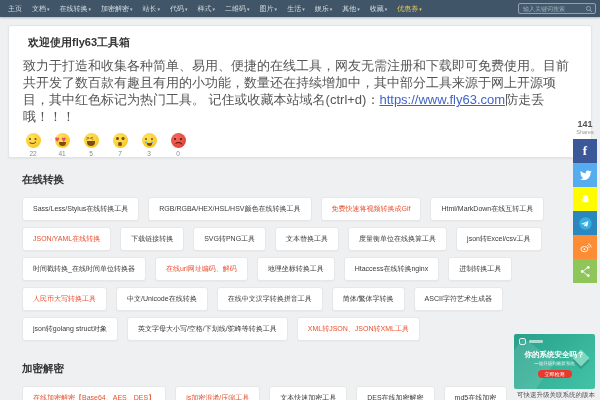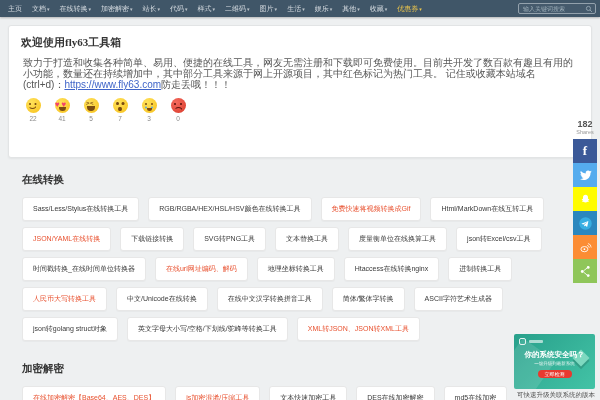--- a/index.html
+++ b/index.html
@@ -15,22 +15,22 @@
   .nav-item.gold, .nav-item.gold .caret { color:#f0c84b; }
   .search-box { width:78px; height:11px; border:1px solid #93a1ac; border-radius:2px; background:#455a6c;
                 display:flex; align-items:center; padding:0 2px 0 4px; }
   .search-box input { flex:1; min-width:0; border:none; outline:none; background:transparent;
                       font-size:6px; color:#cfd6da; font-family:"Liberation Sans",sans-serif; }
   .search-box input::placeholder { color:#9fb0ba; }
 
   
   .welcome-card { position:absolute; top:25px; left:8px; width:584px; height:133px; background:#fff;
                   border:1px solid #e2e4e5; border-radius:3px; box-shadow:0 1px 2px rgba(0,0,0,.05); }
-  .welcome-card h1 { font-size:11px; color:#333; margin:9px 12px 7px;font-family:Liberation Serif, serif; }
-  .welcome-card p { font-size:10px; line-height:11px; color:#555; margin:0 14px 6px; }
+  .welcome-card h1 { font-size:11px; color:#333; margin:9px 19px 7px; }
+  .welcome-card p { font-size:13px; line-height:17px; color:#555; margin:0 14px 6px; }
   .welcome-card a { color:#3f64c8; text-decoration:underline; cursor:pointer; }
   .bold-dark { font-weight:bold; color:#333; }
 
   
   .reactions { display:flex; gap:13px; margin:8px 0 0 16px; }
   .reaction { width:16px; cursor:pointer; }
   .emo { width:15px; height:15px; border-radius:50%; background:radial-gradient(circle at 35% 30%,#ffe25c,#f7c019); position:relative; margin:0 auto; }
   .emo::before, .emo::after { content:""; position:absolute; }
   .e-smile::before { width:2px; height:2.5px; border-radius:50%; background:#7a4b12; left:3.5px; top:4.5px; box-shadow:5.5px 0 0 #7a4b12; }
   .e-smile::after { width:7px; height:3.5px; border:1.1px solid transparent; border-bottom-color:#7a4b12; border-radius:0 0 6px 6px; left:2.8px; top:5.5px; }
@@ -185,21 +185,21 @@
           <button class="tool-chip hot">在线加密解密【Base64、AES、DES】</button>
           <button class="tool-chip hot">js加密混淆/压缩工具</button>
           <button class="tool-chip">文本快速加密工具</button>
           <button class="tool-chip">DES在线加密解密</button>
           <button class="tool-chip">md5在线加密</button>
         </div>
       </div>
   </section>
 
   <aside class="share-rail">
-    <div class="share-num">182</div>
+    <div class="share-num">141</div>
     <div class="share-lbl">Shares</div>
     <div id="share-buttons">
         <div class="share-btn" style="background: rgb(59, 89, 152);">
           <span class="fb-f">f</span>
         </div>
         <div class="share-btn" style="background: rgb(85, 172, 238);">
           <svg width="13" height="13" viewBox="0 0 24 24">
             <path fill="#fff" d="M23.44 4.83c-.8.37-1.66.62-2.56.73a4.47 4.47 0 0 0 1.96-2.47 8.9 8.9 0 0 1-2.83 1.08 4.46 4.46 0 0 0-7.6 4.07A12.65 12.65 0 0 1 3.24 3.6a4.45 4.45 0 0 0 1.38 5.95c-.73-.02-1.42-.22-2.02-.55v.05a4.46 4.46 0 0 0 3.58 4.37c-.65.18-1.34.2-2.01.08a4.46 4.46 0 0 0 4.17 3.1A8.95 8.95 0 0 1 1.7 18.4a12.63 12.63 0 0 0 6.84 2c8.2 0 12.7-6.8 12.7-12.7v-.58a9.07 9.07 0 0 0 2.2-2.3z"></path>
           </svg>
         </div>

